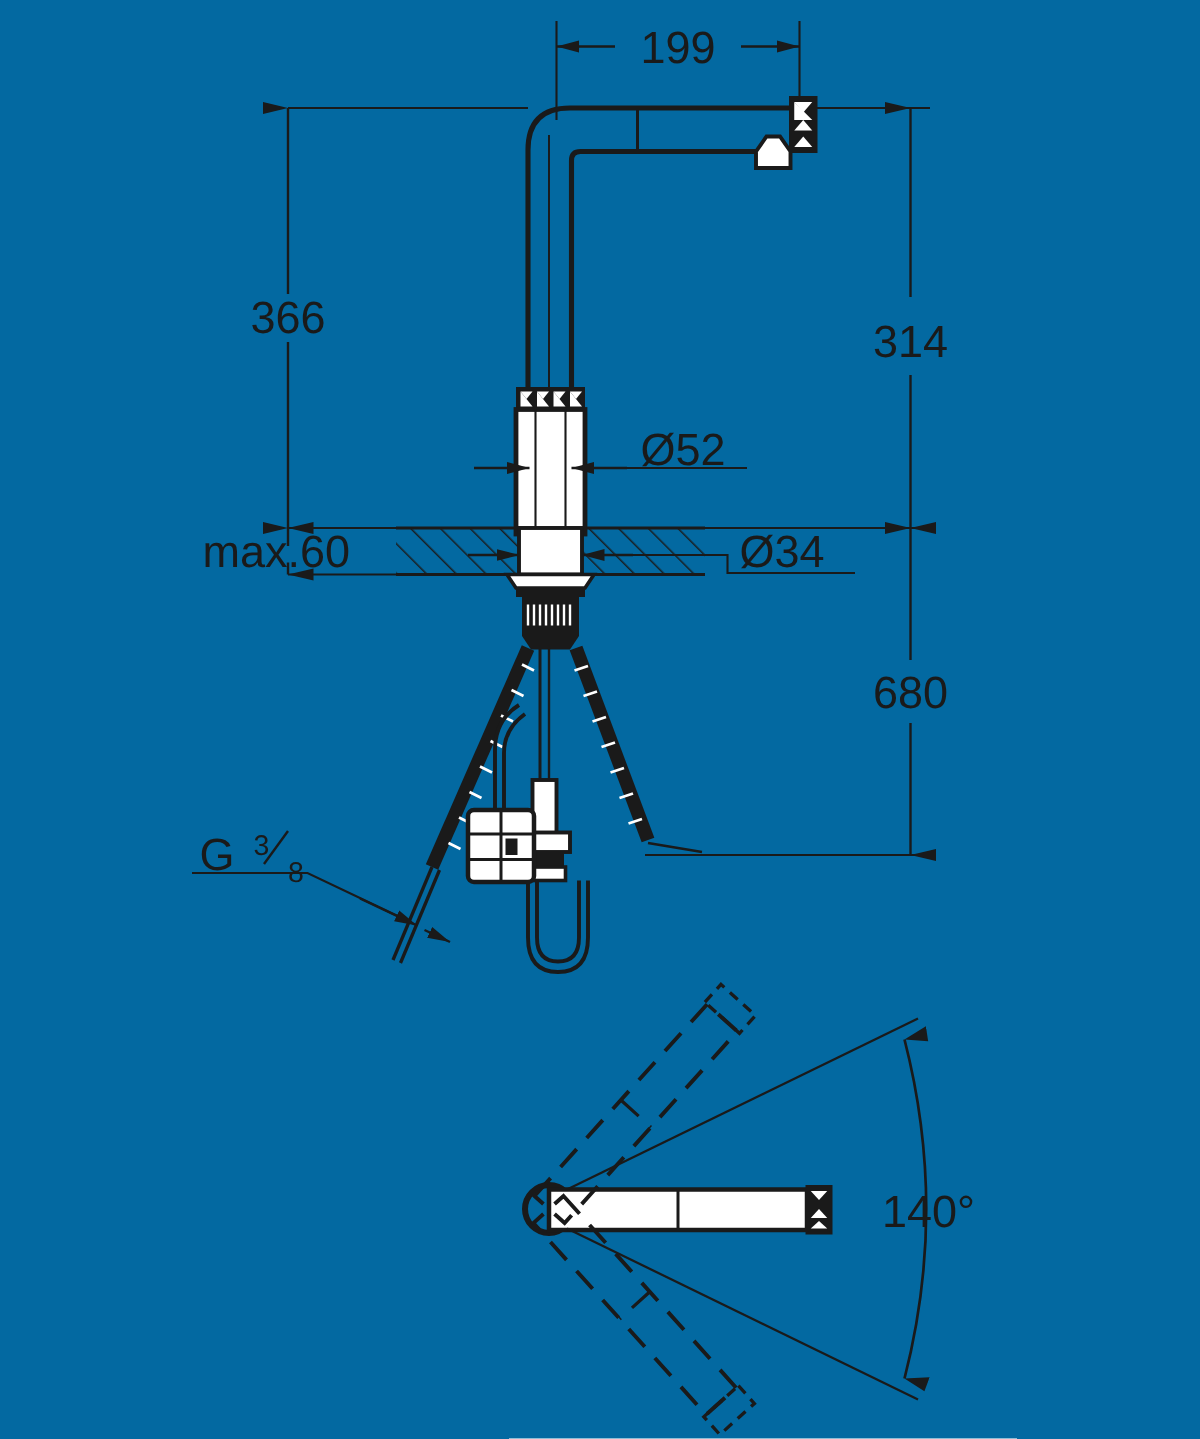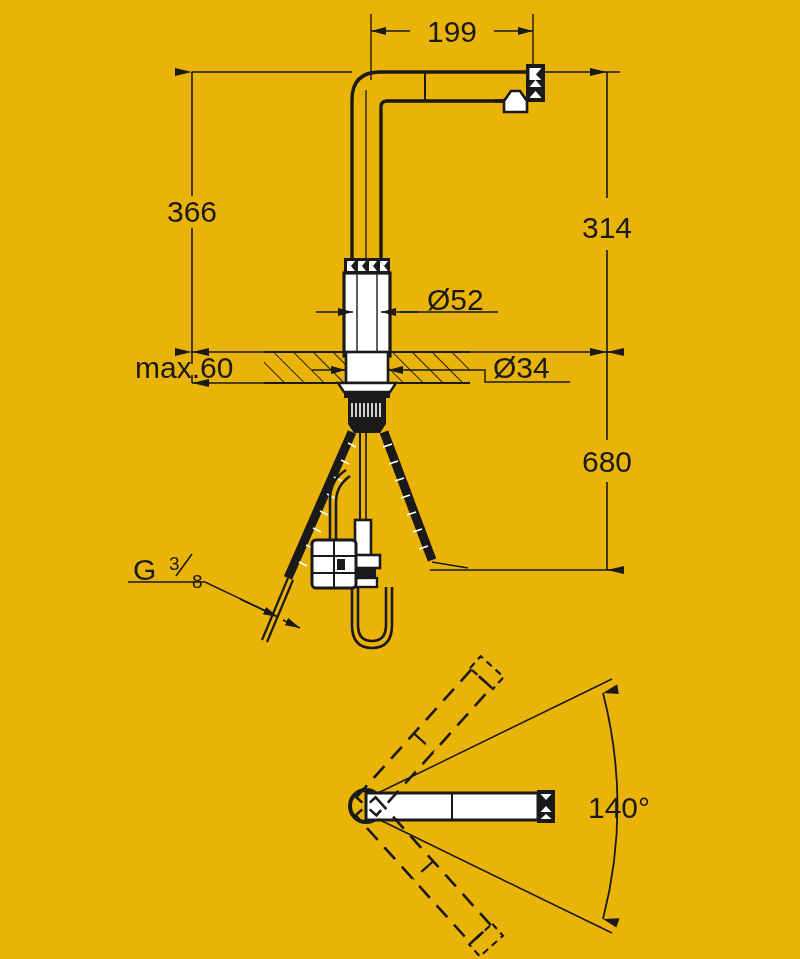--- a/index.html
+++ b/index.html
@@ -1,17 +1,17 @@
 <!DOCTYPE html>
 <html><head>
 <meta charset="utf-8">
 <style>
   html,body{margin:0;padding:0;background:#ffffff;}
   body{width:800px;height:959px;font-family:"Liberation Sans",sans-serif;overflow:hidden;}
-  #stage{position:relative;width:800px;height:959px;background:#eab308;}
+  #stage{position:relative;width:800px;height:959px;background:#0369a1;}
   svg{display:block;}
   .dimtext{font-family:"Liberation Sans",sans-serif;font-size:30px;fill:#1a1a1a;}
   .dimtext-sm{font-family:"Liberation Sans",sans-serif;font-size:19px;fill:#1a1a1a;}
 </style>
 </head>
 <body>
 
 <div id="stage">
   <svg width="800" height="959" viewBox="0 0 800 959">
     <defs>

